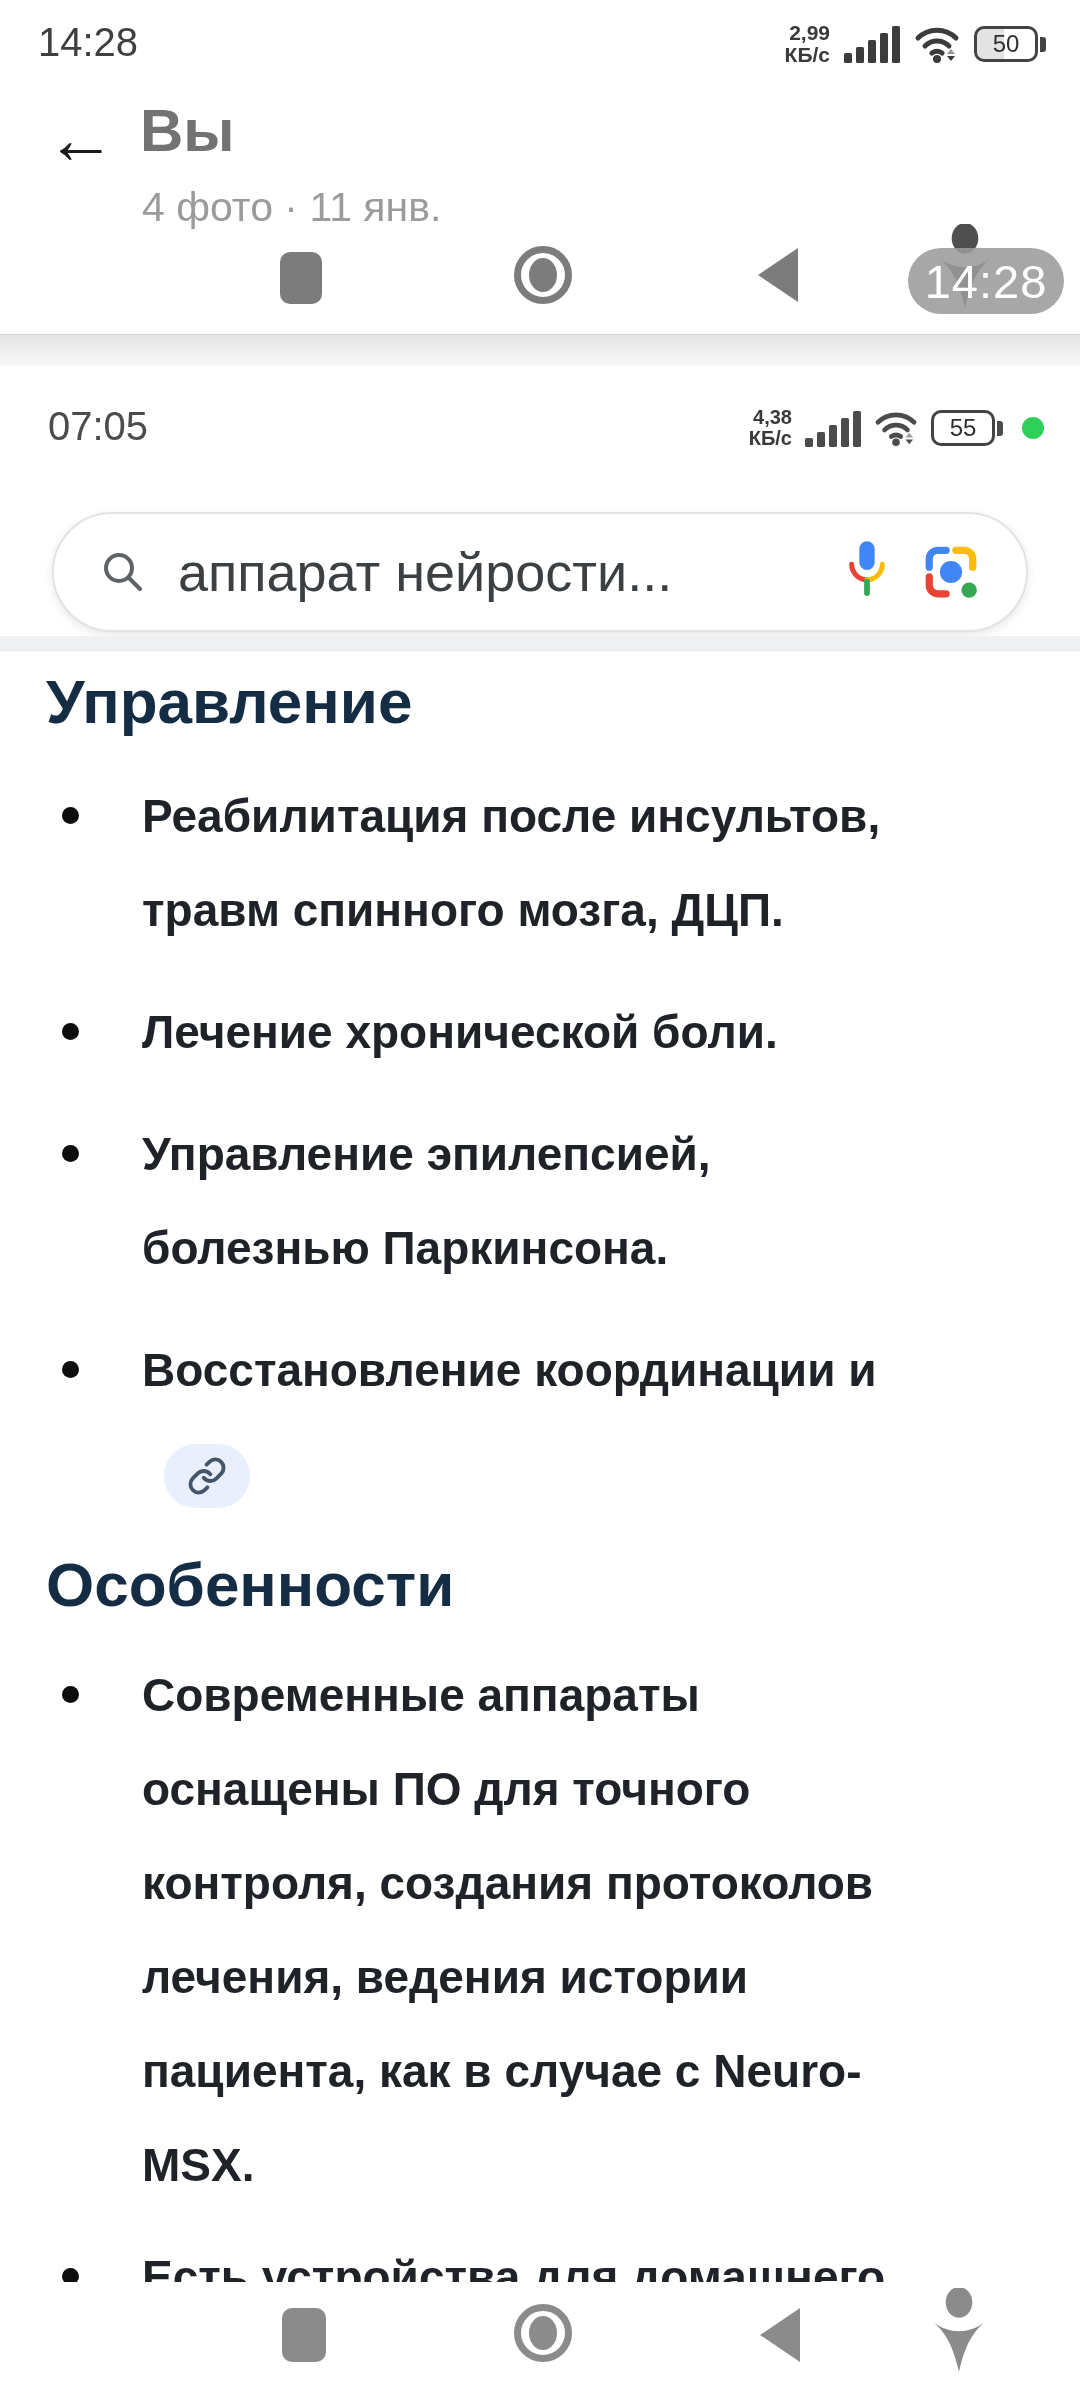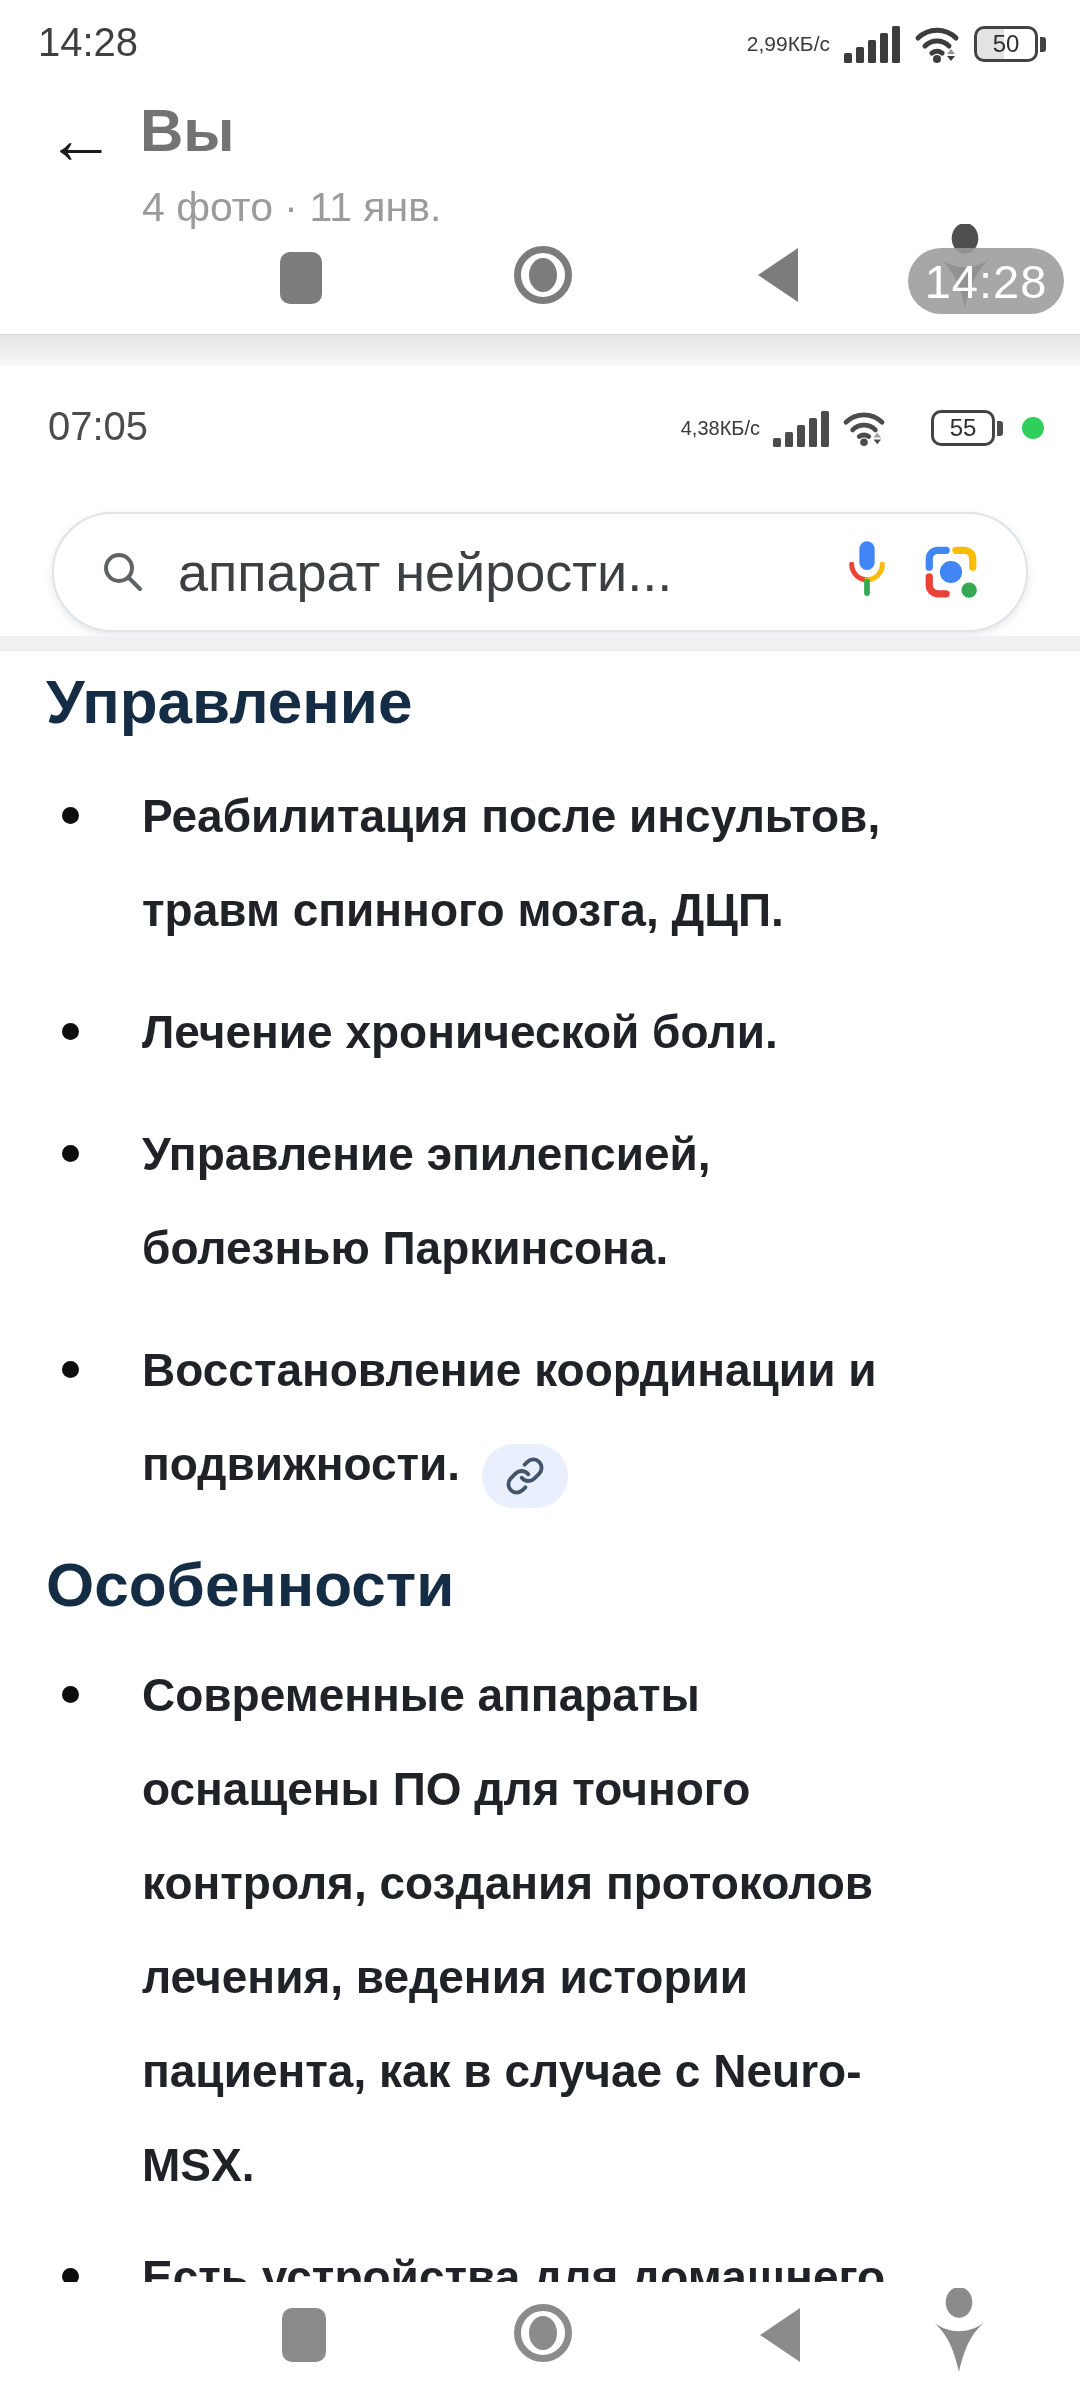--- a/index.html
+++ b/index.html
@@ -7,22 +7,22 @@
   .screen{
     position:relative;width:1080px;height:2400px;margin:0 auto;
     background:#ffffff;overflow:hidden;
     font-family:"Liberation Sans","DejaVu Sans",sans-serif;
     color:#202124;
     padding-left:40px;
   }
   
   .sb-outer-time{position:absolute;left:38px;top:20px;font-size:40px;color:#3f3f3f;}
   .sb-cluster{position:absolute;right:34px;top:18px;display:flex;align-items:center;gap:14px;height:52px;}
-  .net-speed{display:flex;flex-direction:row;align-items:flex-start;justify-content:center;
-    font-size:21px;line-height:22px;color:#3a3a3a;font-weight:normal;}
+  .net-speed{display:flex;flex-direction:column;align-items:flex-end;justify-content:center;
+    font-size:21px;line-height:22px;color:#3a3a3a;font-weight:bold;}
   .sig-bars{display:flex;align-items:flex-end;gap:4px;height:38px;}
   .sig-bars i{display:block;width:8px;background:#3c3c3c;border-radius:1.5px;}
   .wifi-svg{display:block;}
   .battery{display:flex;align-items:center;}
   .batt-body{width:64px;height:36px;border:3.5px solid #434343;border-radius:10px;
     display:flex;align-items:center;justify-content:center;font-size:24px;color:#2f2f2f;
     background:linear-gradient(90deg,#e3e3e3 0 46%,#ffffff 46%);}
   .batt-nub{width:6px;height:15px;background:#434343;border-radius:0 3px 3px 0;margin-left:2px;}
   
   .back-btn{position:absolute;left:46px;top:104px;font-size:70px;color:#1b1b1b;line-height:70px;}
@@ -40,21 +40,21 @@
   .ts-badge{position:absolute;right:16px;top:248px;width:156px;height:66px;border-radius:33px;
     background:var(--badge-bg,rgba(155,155,155,.88));color:#ffffff;font-size:47px;
     display:flex;align-items:center;justify-content:center;letter-spacing:1px;}
   
   .photo-divider{position:absolute;left:0;right:0;top:334px;height:32px;
     background:linear-gradient(#e4e4e4,#f8f8f8);border-top:1px solid #d8d8d8;}
   
   .sb-inner-time{position:absolute;left:48px;top:404px;font-size:40px;color:#4c4c4c;}
   .sb-cluster2{position:absolute;right:36px;top:400px;display:flex;align-items:center;gap:13px;height:56px;}
   .green-dot{width:22px;height:22px;border-radius:50%;background:var(--green-dot,#2fd059);margin-left:6px;}
-  .batt-body2{background:#fff;margin-left:32px;}
+  .batt-body2{background:#fff;}
   
   .search-pill{position:absolute;left:52px;right:52px;top:512px;height:120px;border-radius:66px;
     background:#fff;border:2px solid #e0e3e7;box-shadow:0 3px 8px rgba(32,33,36,.10);
     display:flex;align-items:center;padding:0 46px;gap:32px;}
   .search-query{flex:1;font-size:54px;color:#3c4043;white-space:nowrap;overflow:hidden;}
   
   .band2{position:absolute;left:0;right:0;top:636px;height:15px;background:#eff1f2;border-bottom:1px solid #e5e7e9;}
   
   .content{position:absolute;left:0;right:0;top:652px;bottom:118px;overflow:hidden;padding-left:46px;}
   .h-sec{font-size:62px;font-weight:bold;color:var(--heading,#142c44);margin:14px 0 0 0;}
@@ -188,21 +188,21 @@
       <li>
         <div class="bl-line">Лечение хронической боли.</div>
       </li>
       <li>
         <div class="bl-line">Управление эпилепсией,</div>
         <div class="bl-line">болезнью Паркинсона.</div>
       </li>
       <li>
         <div class="bl-line">Восстановление координации и</div>
         <div class="bl-line">
-          <span>подвижности.</span><span class="link-chip">
+          <span class="link-chip">
               <svg width="40" height="40" viewBox="0 0 24 24" fill="none" stroke="#44546a" stroke-width="2.3" stroke-linecap="round" stroke-linejoin="round">
                 <path d="M10 13 a5 5 0 0 0 7.54 .54 l3 -3 a5 5 0 0 0 -7.07 -7.07 l-1.72 1.71"></path>
                 <path d="M14 11 a5 5 0 0 0 -7.54 -.54 l-3 3 a5 5 0 0 0 7.07 7.07 l1.71 -1.71"></path>
               </svg>
             </span>
         </div>
       </li>
     </ul>
     <div class="h-sec h-sec2">Особенности</div>
     <ul class="blist blist2">

